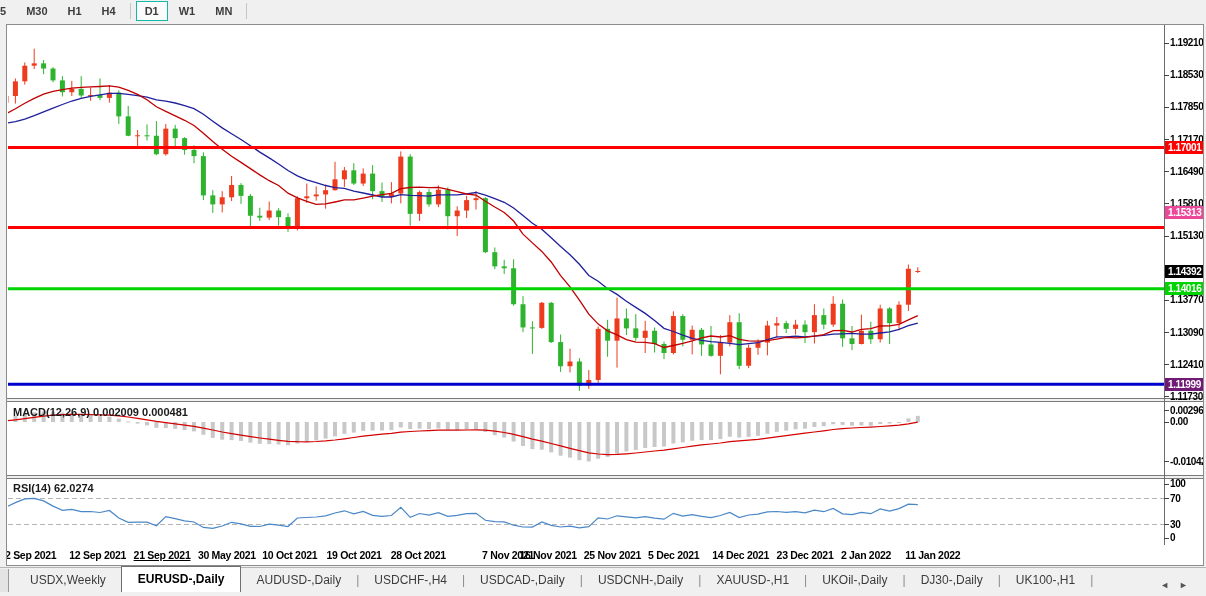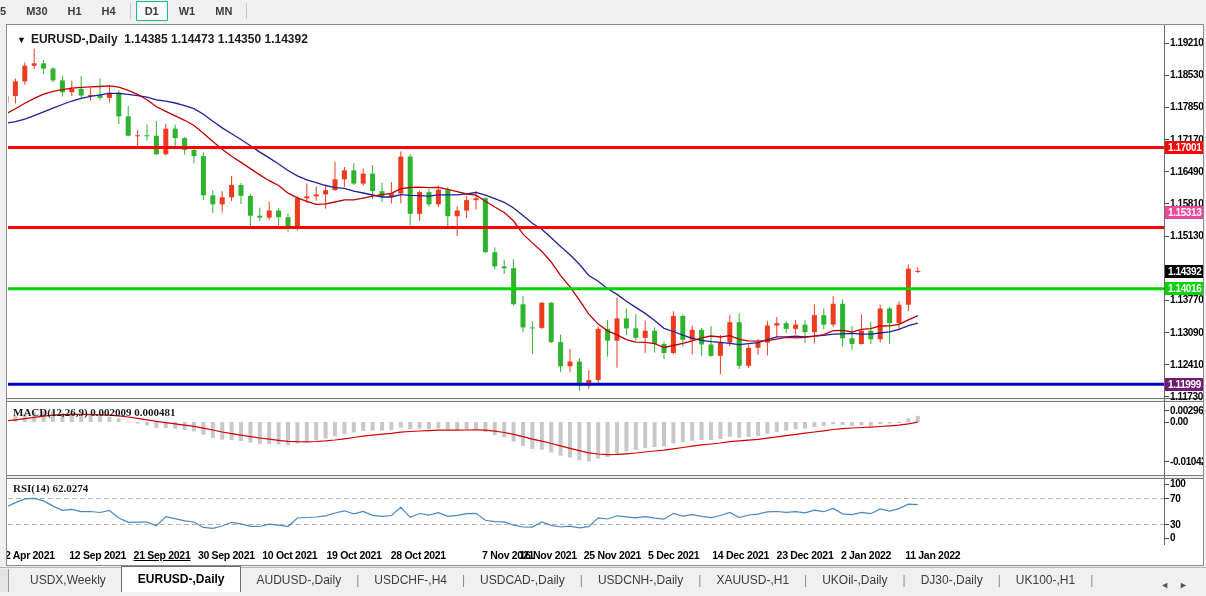--- a/index.html
+++ b/index.html
@@ -41,21 +41,21 @@
     position:absolute; left:1158px; width:40px; height:13px; font-size:10px;
     font-weight:700; color:#fff; letter-spacing:-0.4px; line-height:13px;
     padding-left:3px; white-space:nowrap;
   }
   .chart-title {
     position:absolute; left:10px; top:7px; font-size:12px; font-weight:700;
     color:#1a1a1a; white-space:nowrap;
   }
   .chart-title .dd { font-size:9px; margin-right:5px; color:#111; }
   .ind-label {
-    position:absolute; left:6px; font-size:11px; font-weight:700; color:#1a1a1a; white-space:nowrap;font-family:Liberation Serif, serif;
+    position:absolute; left:6px; font-size:11px; font-weight:700; color:#1a1a1a; white-space:nowrap;
   }
   .date-axis { position:absolute; left:0; top:520px; width:1198px; height:22px; background:#fff; }
   .date-label {
     position:absolute; top:4px; font-size:10.5px; font-weight:700; color:#000;
     letter-spacing:-0.3px; white-space:nowrap;
   }
   
   .tabbar {
     position:absolute; left:0; top:567px; width:1206px; height:25px;
     background:#f0f0f0; border-top:1px solid #b5b5b5; display:flex; align-items:flex-end;
@@ -405,43 +405,36 @@
   <div class="splitter" style="top:450px;"></div>
   <svg id="rsiPane" class="pane-svg" style="top:453px;" width="1156" height="66">
       <line x1="0" y1="20.5" x2="1156" y2="20.5" stroke="#b5b5b5" stroke-width="1" stroke-dasharray="5,3"></line>
       <line x1="0" y1="46.5" x2="1156" y2="46.5" stroke="#b5b5b5" stroke-width="1" stroke-dasharray="5,3"></line>
       <polyline points="-2.0,29.0 7.4,24.6 16.8,20.9 26.2,20.4 35.6,22.9 45.0,28.1 54.4,32.3 63.8,31.3 73.2,33.6 82.6,33.5 92.0,34.5 101.4,32.5 110.8,40.0 120.2,44.3 129.6,44.1 139.0,44.2 148.4,47.8 157.8,38.6 167.2,40.6 176.6,42.9 186.0,44.0 195.4,49.4 204.8,50.3 214.2,48.0 223.6,44.3 233.0,45.8 242.4,48.3 251.8,48.5 261.2,46.2 270.6,47.1 280.0,48.5 289.4,40.0 298.8,39.5 308.2,39.0 317.6,37.9 327.0,35.0 336.4,32.8 345.8,35.9 355.2,33.5 364.6,37.3 374.0,38.4 383.4,37.5 392.8,29.3 402.2,39.3 411.6,35.5 421.0,37.2 430.4,34.7 439.8,38.4 449.2,37.4 458.6,35.6 468.0,35.3 477.4,42.3 486.8,43.7 496.2,43.9 505.6,47.2 515.0,49.0 524.4,49.1 533.8,44.0 543.2,47.3 552.6,49.0 562.0,48.1 571.4,49.8 580.8,48.6 590.2,39.9 599.6,41.0 609.0,37.8 618.4,38.8 627.8,39.8 637.2,38.7 646.6,40.2 656.0,41.2 665.4,35.3 674.8,38.1 684.2,36.7 693.6,38.4 703.0,39.7 712.4,37.5 721.8,34.4 731.2,39.6 740.6,37.0 750.0,36.2 759.4,33.8 768.8,33.5 778.2,34.3 787.6,33.7 797.0,34.9 806.4,32.1 815.8,33.7 825.2,30.4 834.6,35.8 844.0,36.6 853.4,34.4 862.8,35.7 872.2,30.9 881.6,33.2 891.0,30.6 900.4,26.2 909.8,26.6" fill="none" stroke="#4a87c7" stroke-width="1.2"></polyline>
     </svg>
 
   <div class="axis-vline"></div>
   <div id="axisCol"></div>
 
-  <div class="chart-title">
-    <span class="dd">▼</span><span>EURUSD-,Daily</span>&nbsp;
-    <span>1.14385</span>
-    <span>1.14473</span>
-    <span>1.14350</span>
-    <span>1.14392</span>
-  </div>
 
   <div class="ind-label" style="top:381px;">
     <span>MACD(12,26,9)</span>
     <span>0.002009</span>
     <span>0.000481</span>
   </div>
   <div class="ind-label" style="top:457px;">
     <span>RSI(14)</span>
     <span>62.0274</span>
   </div>
 
   <div class="date-axis" id="dateAxis">
-      <div class="date-label" style="left: -2px;">2 Apr 2021</div>
+      <div class="date-label" style="left: -2px;">2 Sep 2021</div>
       <div class="date-label" style="left: 62.3px;">12 Sep 2021</div>
       <div class="date-label" style="left: 126.6px; text-decoration: underline;">21 Sep 2021</div>
-      <div class="date-label" style="left: 190.9px;">30 Sep 2021</div>
+      <div class="date-label" style="left: 190.9px;">30 May 2021</div>
       <div class="date-label" style="left: 255.2px;">10 Oct 2021</div>
       <div class="date-label" style="left: 319.5px;">19 Oct 2021</div>
       <div class="date-label" style="left: 383.8px;">28 Oct 2021</div>
       <div class="date-label" style="left: 448.1px; margin-left: 27px;">7 Nov 2021</div>
       <div class="date-label" style="left: 512.4px;">16 Nov 2021</div>
       <div class="date-label" style="left: 576.7px;">25 Nov 2021</div>
       <div class="date-label" style="left: 641px;">5 Dec 2021</div>
       <div class="date-label" style="left: 705.3px;">14 Dec 2021</div>
       <div class="date-label" style="left: 769.6px;">23 Dec 2021</div>
       <div class="date-label" style="left: 833.9px;">2 Jan 2022</div>

